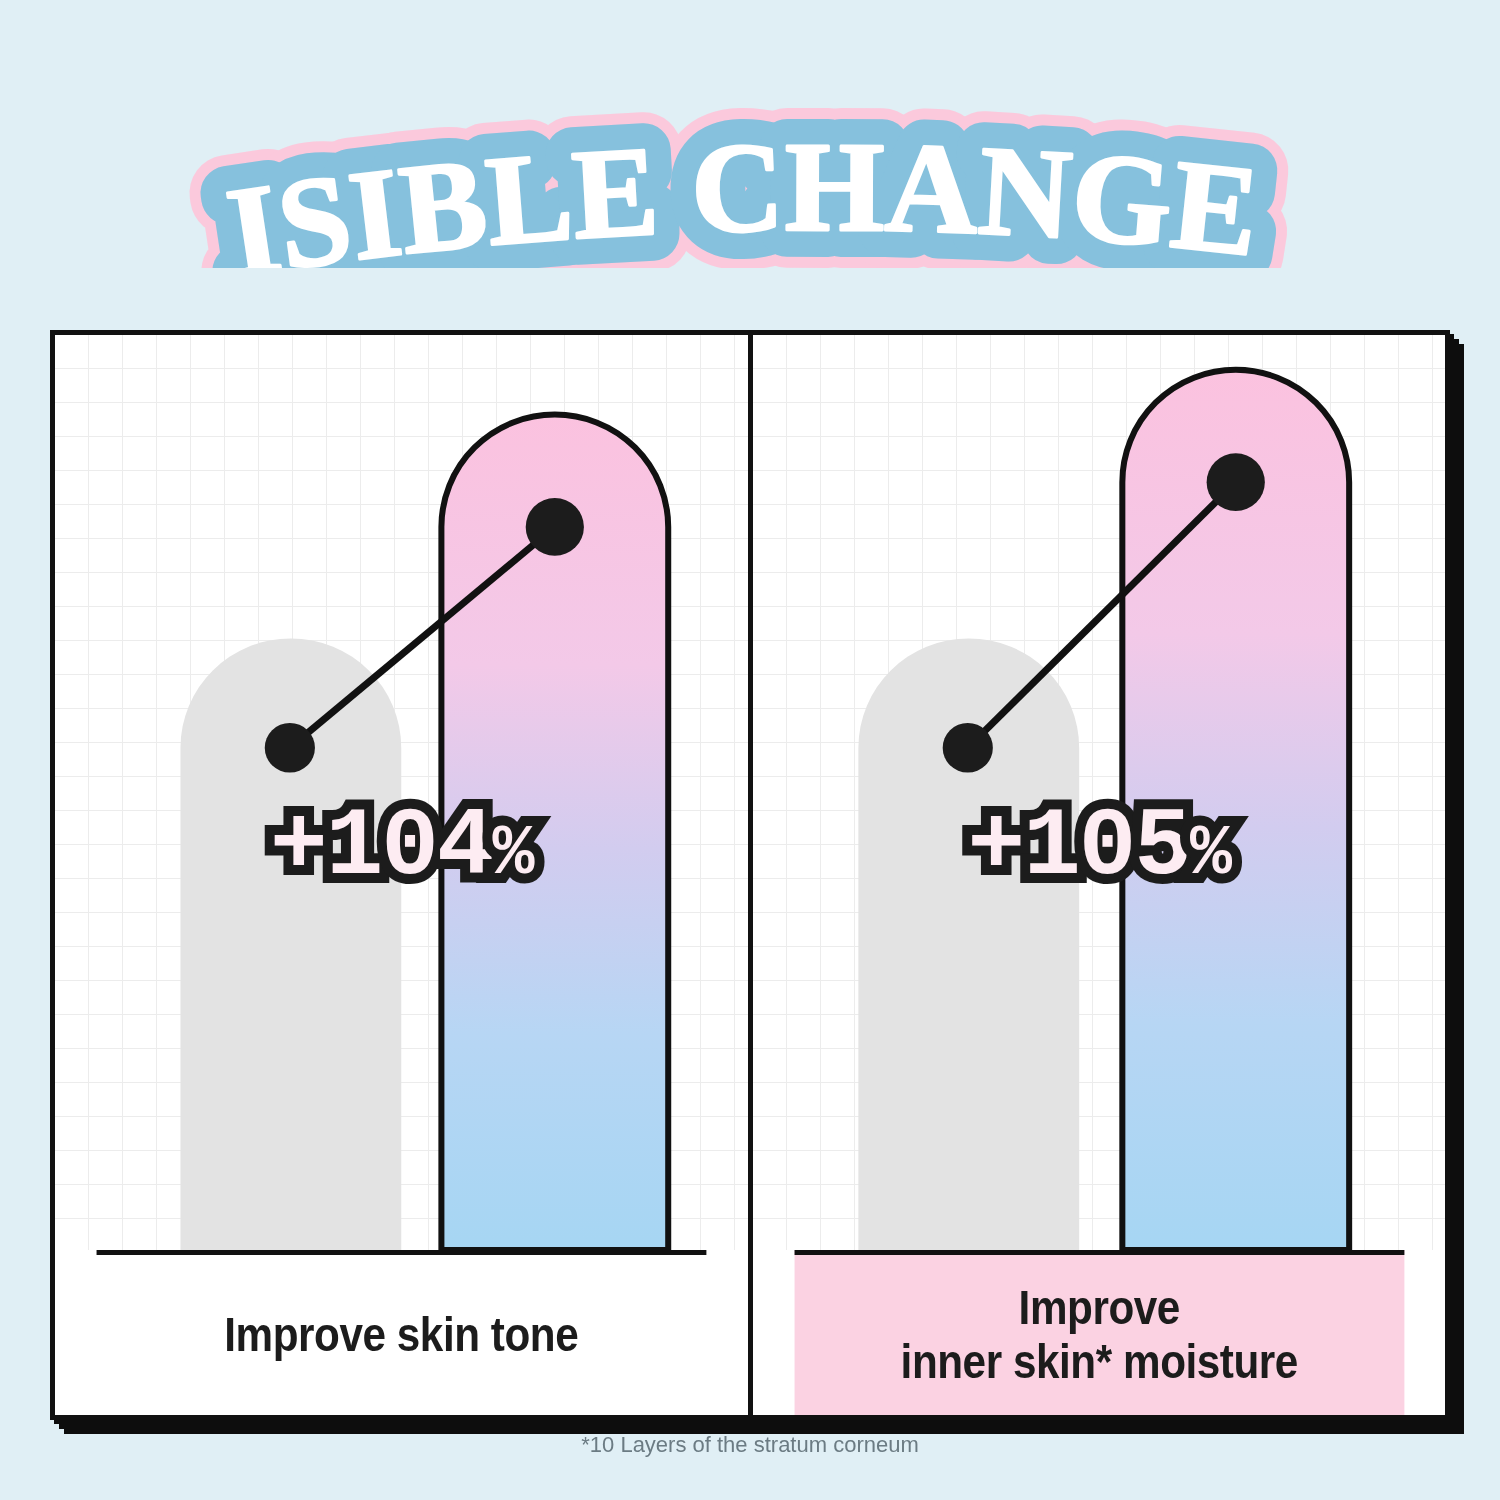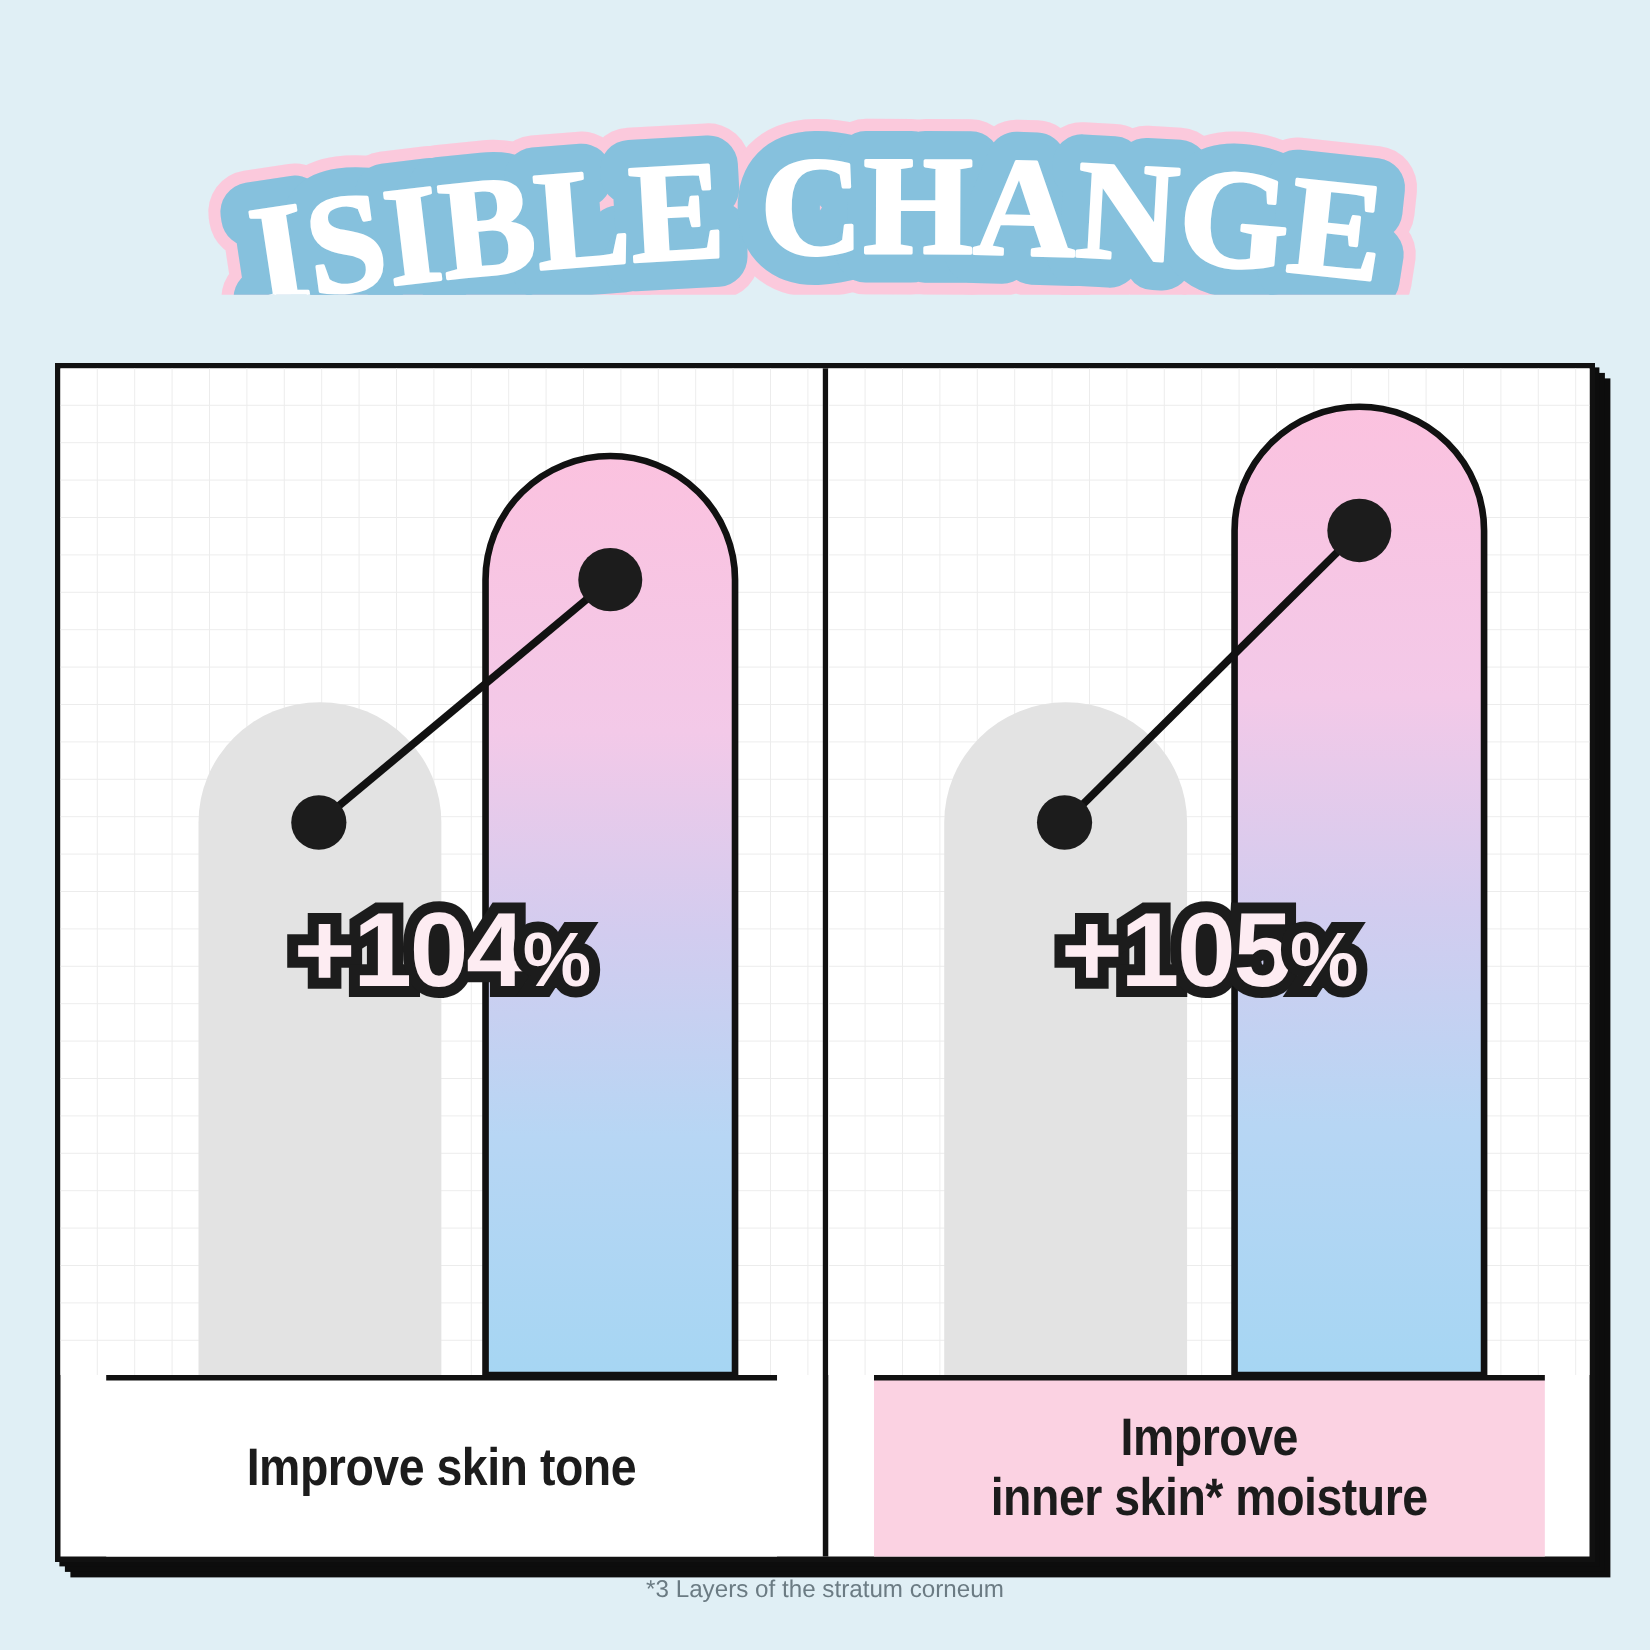--- a/index.html
+++ b/index.html
@@ -50,29 +50,29 @@
       linear-gradient(to right, #ececec 1px, transparent 1px),
       linear-gradient(to bottom, #ececec 1px, transparent 1px);
     background-size:34px 34px;
     background-position:-1px -1px;
   }
   .plot-svg{position:absolute;left:0;top:0;width:100%;height:100%;}
 
   .pct{
     position:absolute;
     left:0;right:0;
-    top:474px;
+    top:458px;
     text-align:center;
     font-size:96px;
     font-weight:700;
     letter-spacing:-2px;
     color:#fdecf2;
     -webkit-text-stroke:20px #1c1c1c;
     paint-order:stroke fill;
-    font-family:Liberation Sans, sans-serif;
+    font-family:Liberation Mono, monospace;
     pointer-events:none;
   }
   .pct .sym{font-size:70px;}
 
   
   .label-bar{
     height:160px;flex:0 0 160px;
     border-top:5px solid #111111;
     display:flex;align-items:center;justify-content:center;
     text-align:center;
@@ -174,13 +174,13 @@
           <div class="pct"><span>+105</span><span class="sym">%</span></div>
         </div>
         <div class="label-bar pink">Improve
 inner skin* moisture</div>
       </div>
 
     </div>
   </div>
 </div>
 
-<div id="footnote">*3 Layers of the stratum corneum</div>
+<div id="footnote">*10 Layers of the stratum corneum</div>
 
 </body></html>

